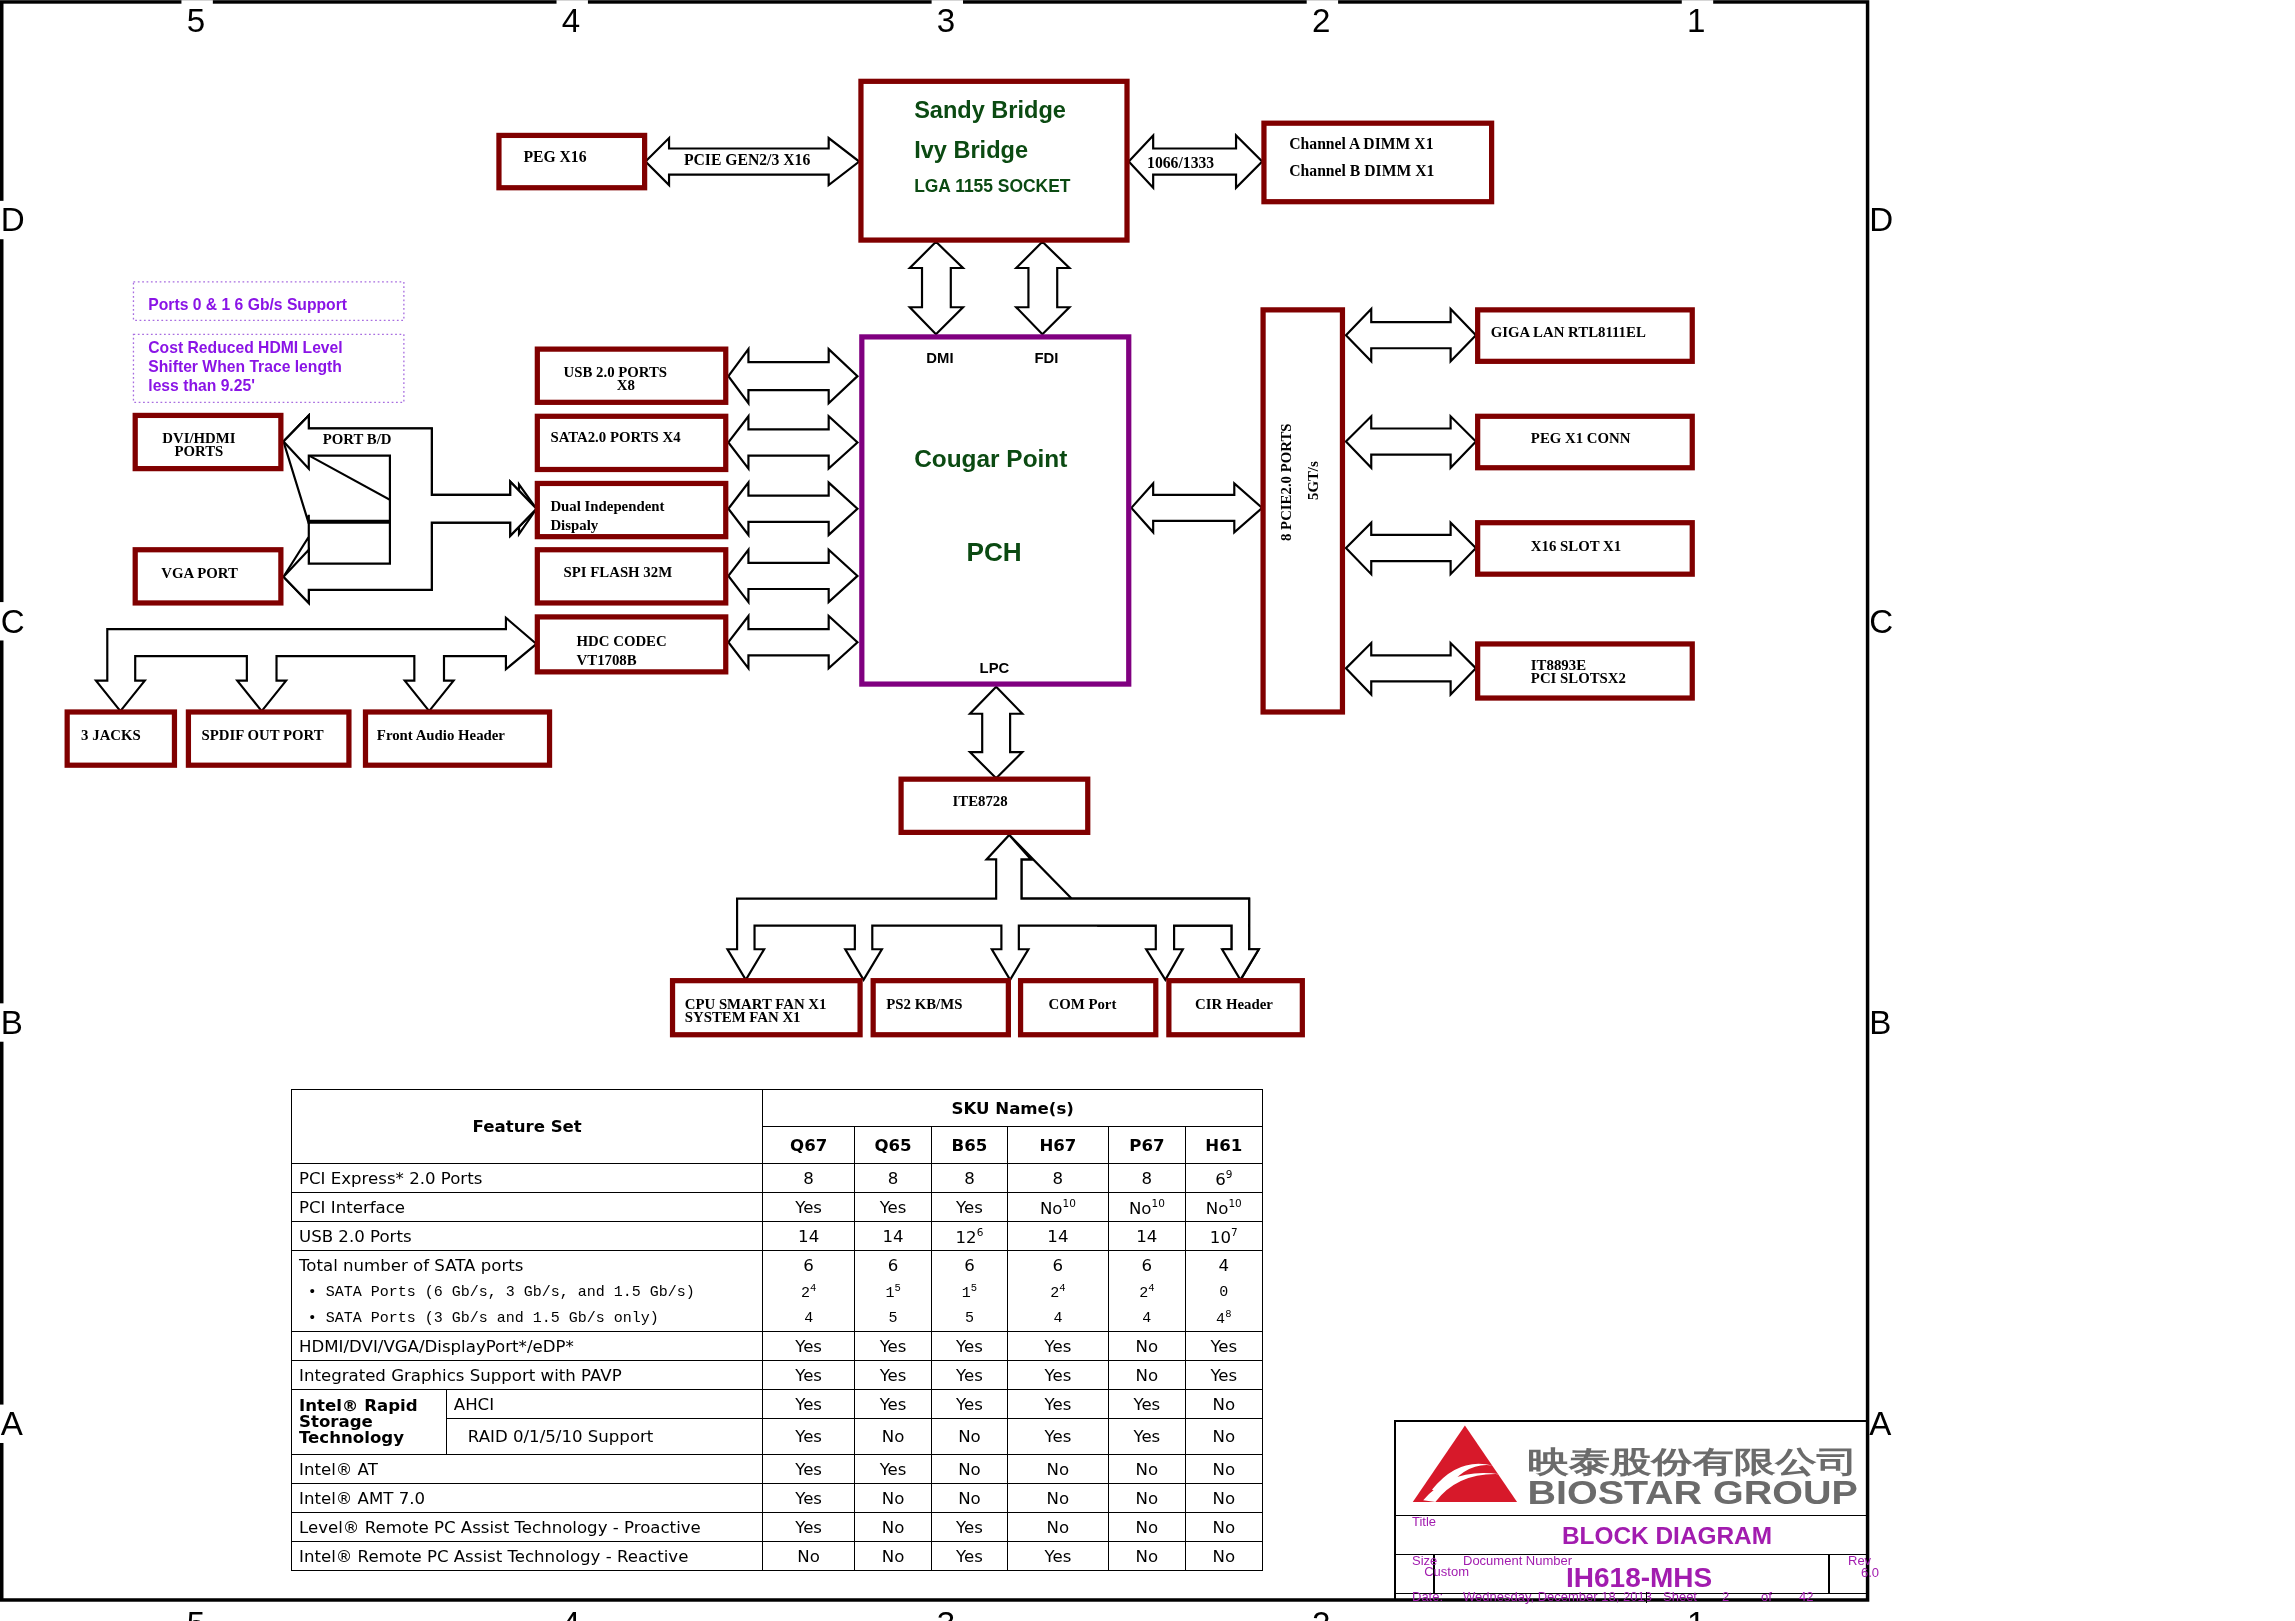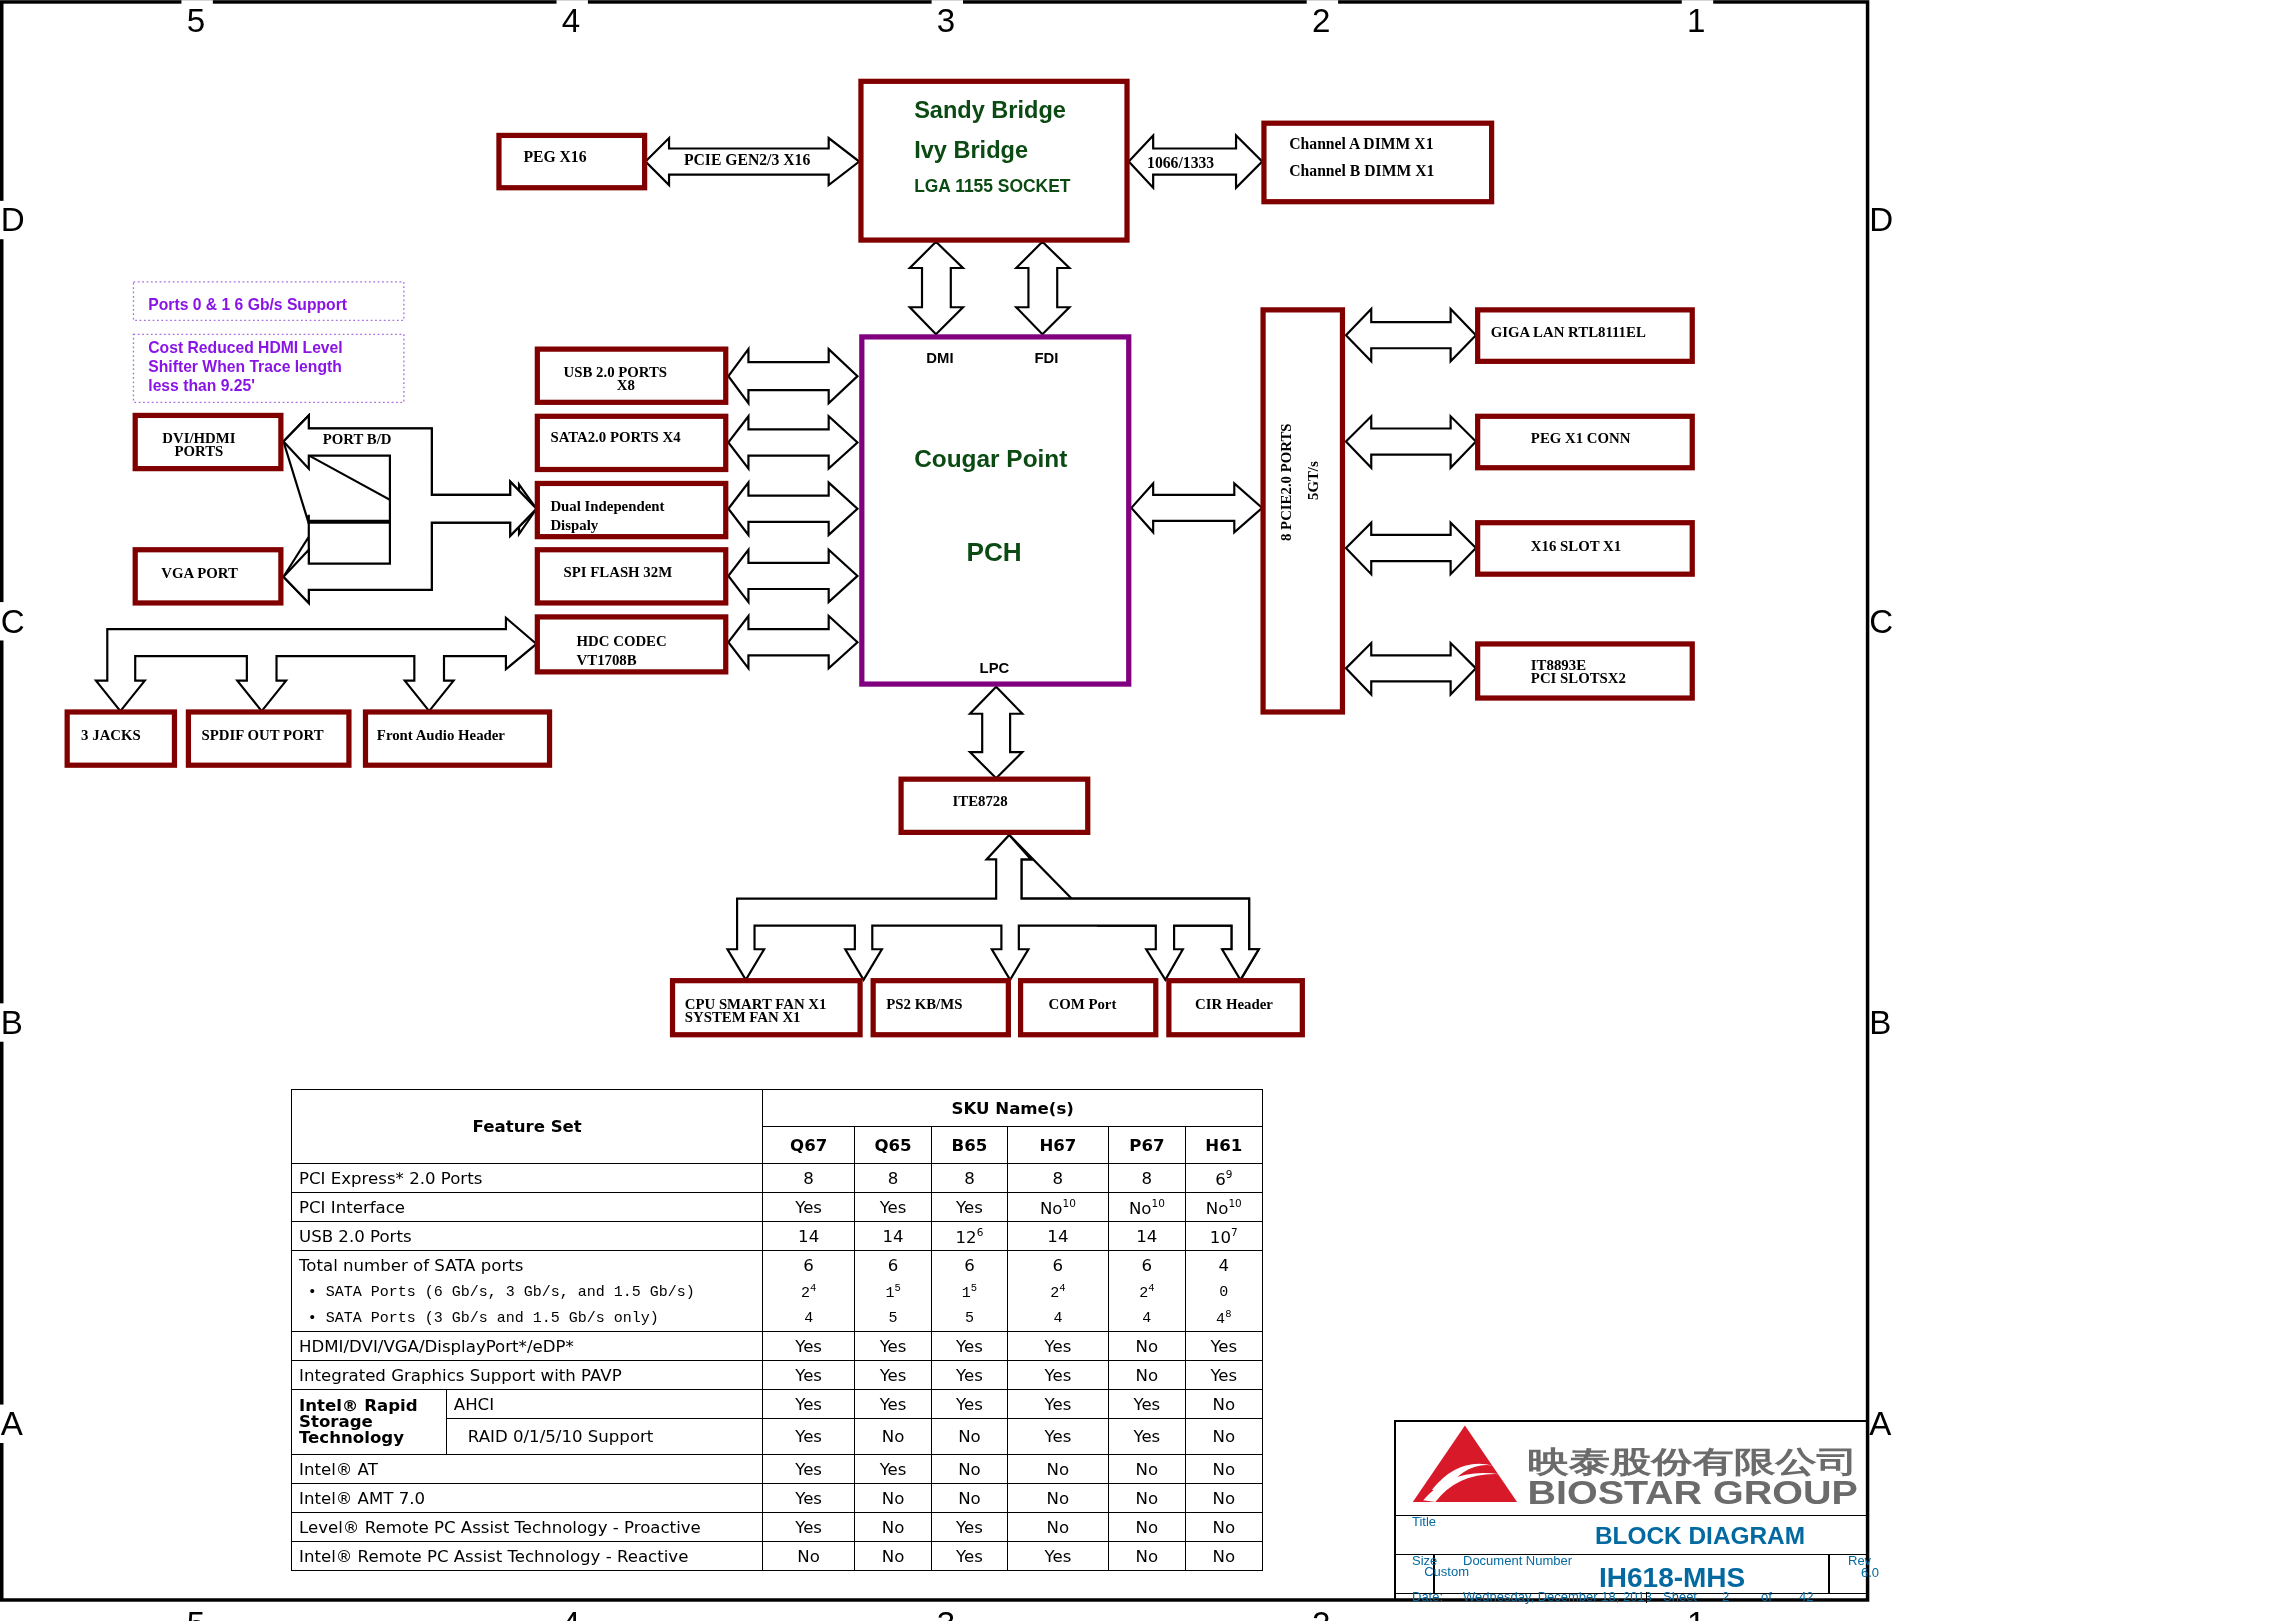--- a/index.html
+++ b/index.html
@@ -23,27 +23,27 @@
   #feature-table th { font-weight:bold; text-align:center; font-size:16.6px; }
   #feature-table td.v { text-align:center; }
   #feature-table td.sub { border-top:none; border-bottom:none; height:26px; font-size:15px;font-family:Liberation Mono, monospace; }
   #feature-table td.sub.v { font-size:15px; }
   #feature-table tr.subrow td { border-top:none; }
   #feature-table tr.subtop td { border-bottom:none; }
   #feature-table .bullet { padding-left:15.7px; }
   #feature-table sup { font-size:10.5px; }
 
   
-  #title-block { position:absolute; left:1394px; top:1420px; width:474px; height:181px; border:2.6px solid #000; box-sizing:border-box; font-family:"Liberation Sans", sans-serif; color:#0369a1; }
+  #title-block { position:absolute; left:1394px; top:1420px; width:474px; height:181px; border:2.6px solid #000; box-sizing:border-box; font-family:"Liberation Sans", sans-serif; color:#a21caf; }
   #title-block .logo-area { position:absolute; left:0; top:0; width:100%; height:93px; border-bottom:1.7px solid #000; }
   #title-block .title-row { position:absolute; left:0; top:93px; width:100%; height:39px; border-bottom:1.7px solid #000; }
   #title-block .doc-row { position:absolute; left:0; top:133px; width:100%; height:38px; border-bottom:1.7px solid #000; }
   #title-block .date-row { position:absolute; left:0; top:171px; width:100%; height:9.6px; }
   .tb-small { position:absolute; font-size:13px; line-height:10.5px;padding-left:16px; }
-  .tb-big { position:absolute; font-weight:bold;margin-left:33px; }
+  .tb-big { position:absolute; font-weight:bold; }
   .cn-text { font-family:"DejaVu Sans", sans-serif; font-weight:bold; fill:#6b6b6b; }
   .brand-text { font-family:"Liberation Sans", sans-serif; font-weight:bold; fill:#6b6b6b; }
 </style>
 </head>
 <body>
 
 <svg id="sheet" xmlns="http://www.w3.org/2000/svg" width="2295" height="1622" viewBox="0 0 2631 1859">
 
   <rect x="2" y="2" width="2139" height="1832" fill="none" stroke="#000" stroke-width="4"></rect>
 

